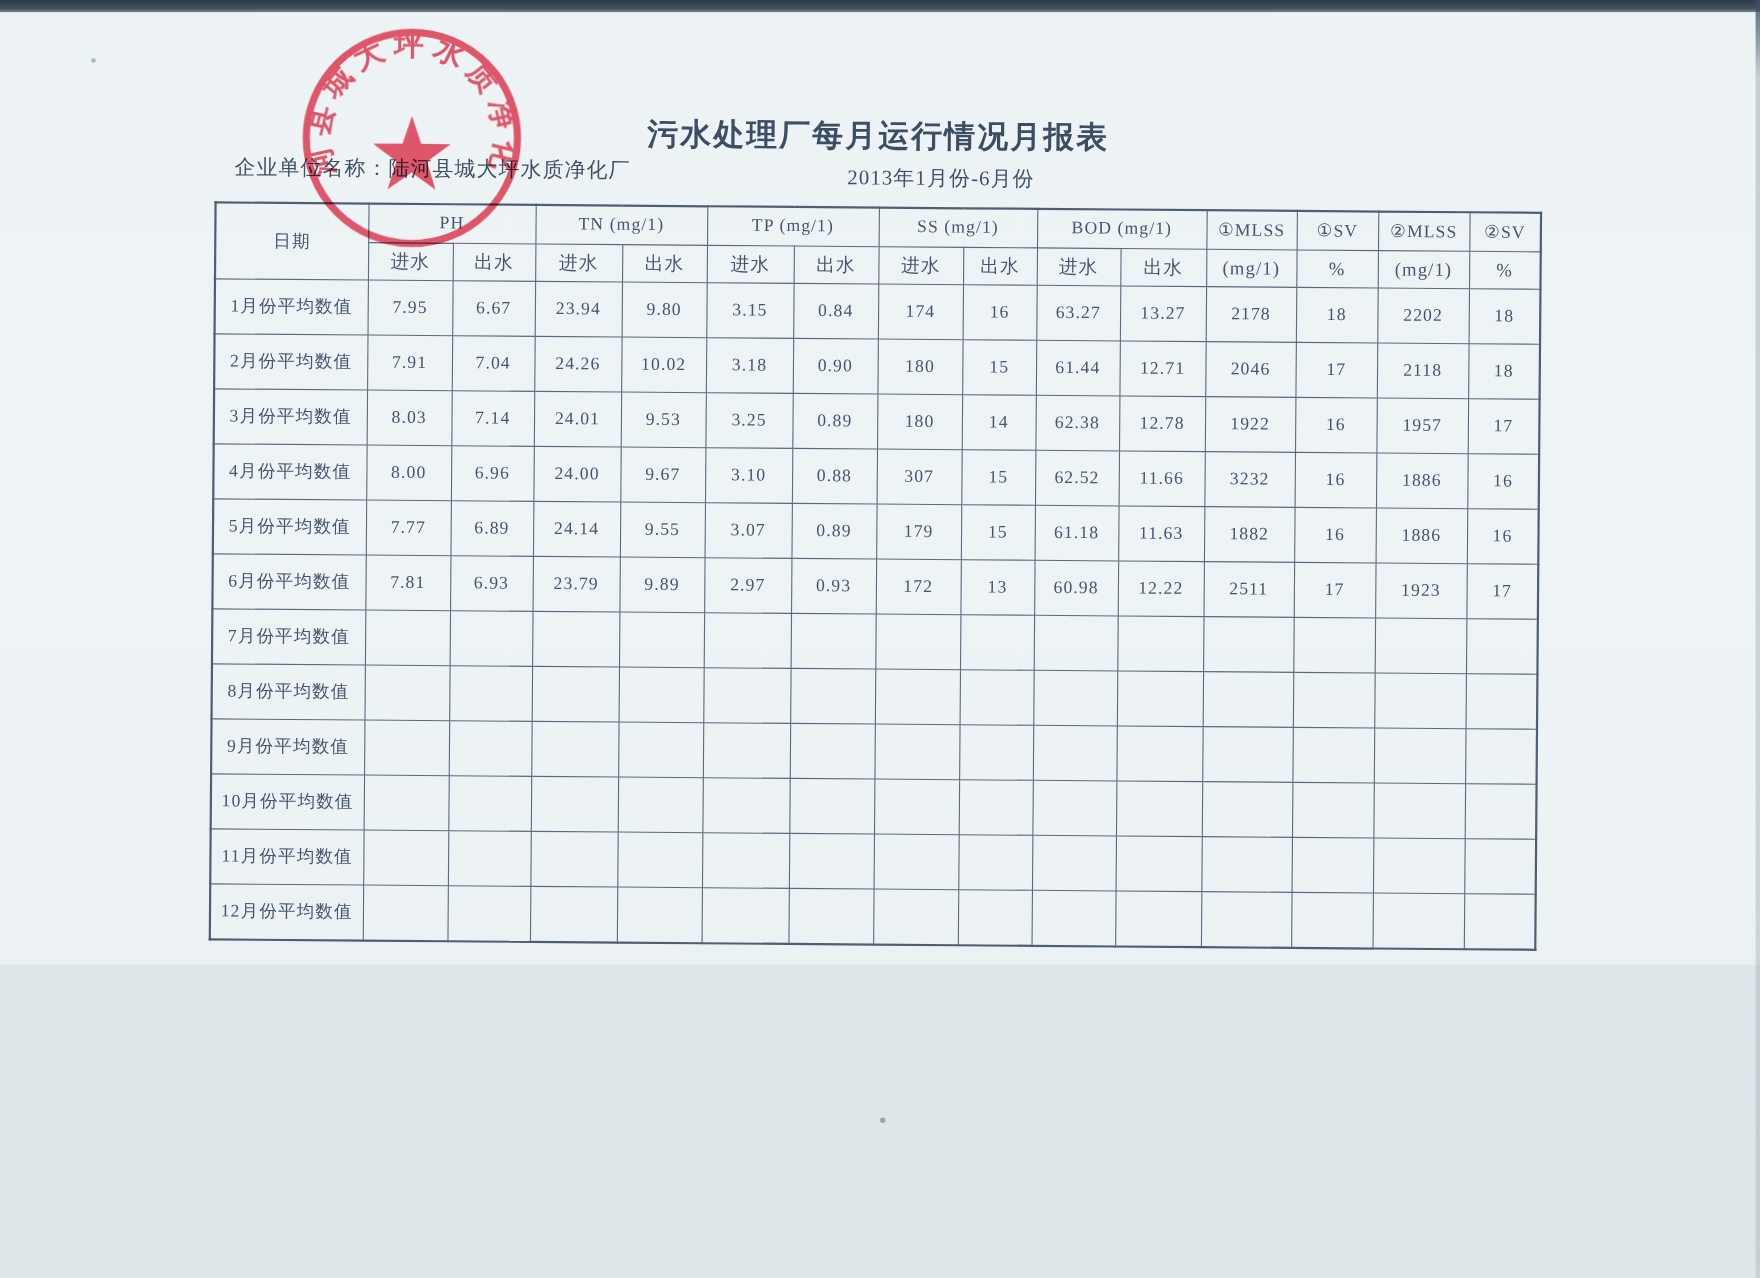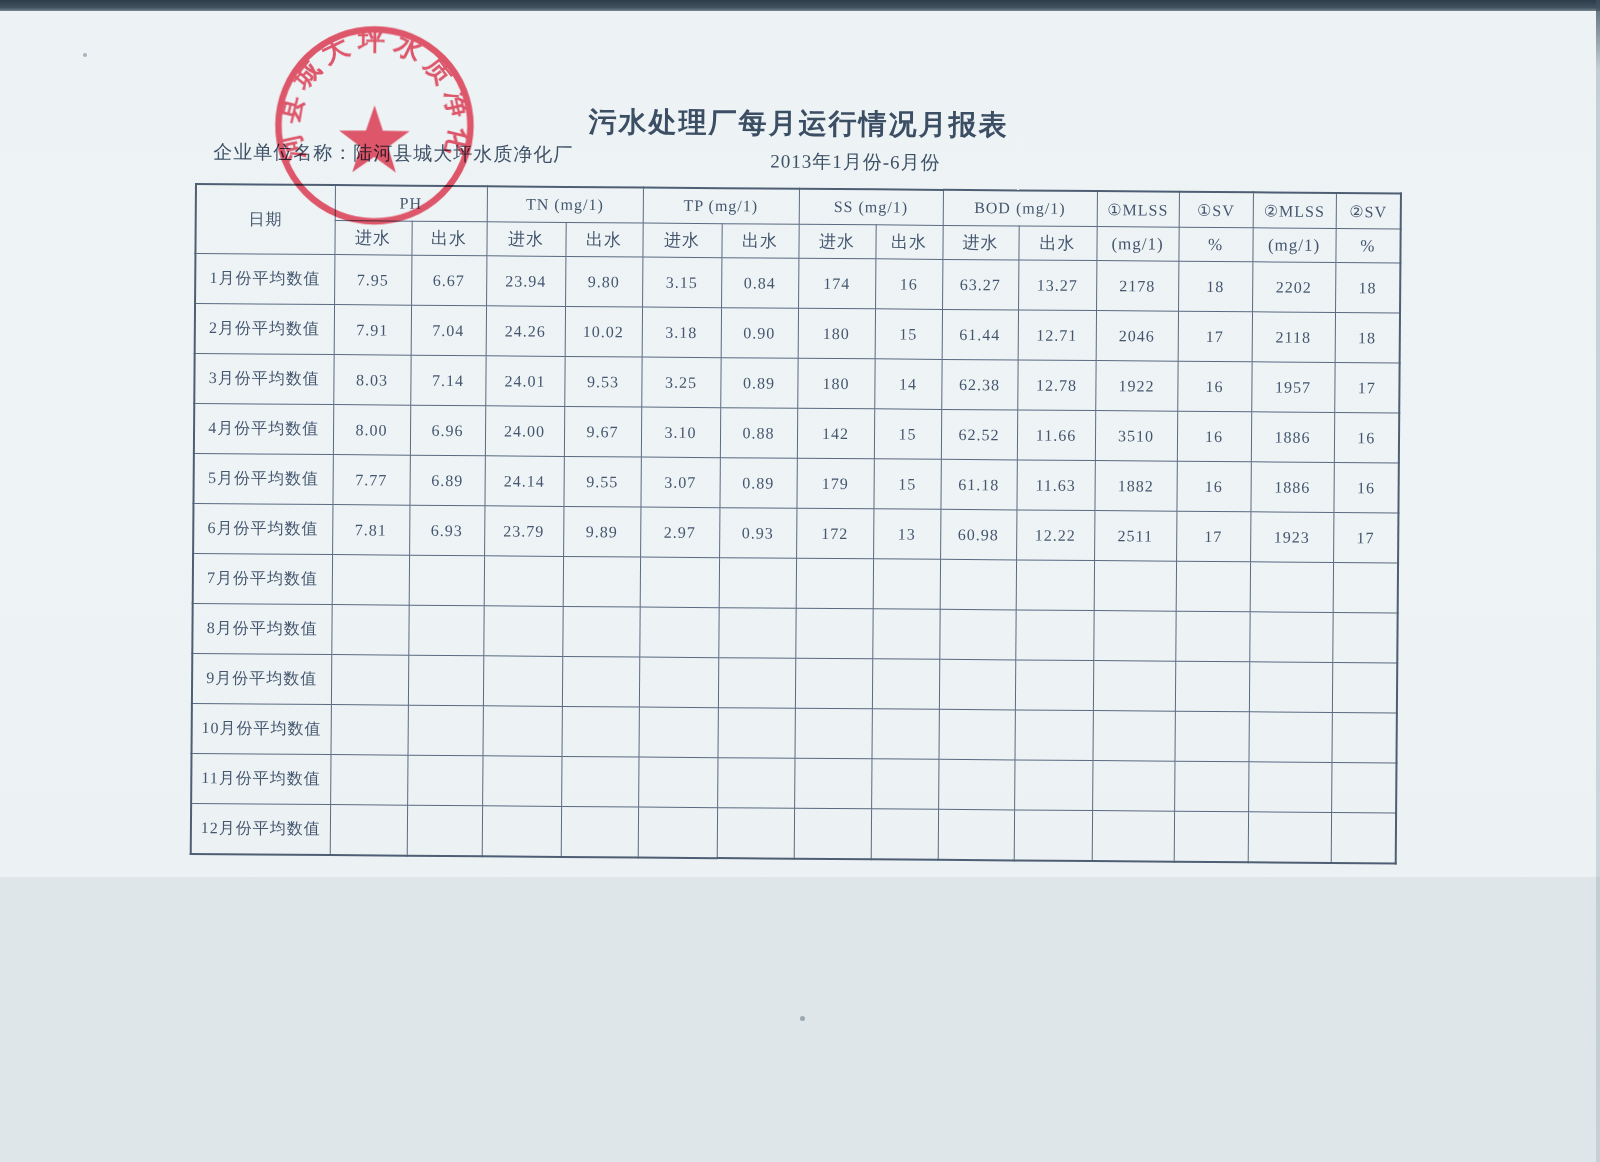--- a/index.html
+++ b/index.html
@@ -182,25 +182,25 @@
             <td>17</td>
           </tr>
           <tr>
             <th class="row-label">4月份平均数值</th>
             <td>8.00</td>
             <td>6.96</td>
             <td>24.00</td>
             <td>9.67</td>
             <td>3.10</td>
             <td>0.88</td>
-            <td>142</td>
+            <td>307</td>
             <td>15</td>
             <td>62.52</td>
             <td>11.66</td>
-            <td>3510</td>
+            <td>3232</td>
             <td>16</td>
             <td>1886</td>
             <td>16</td>
           </tr>
           <tr>
             <th class="row-label">5月份平均数值</th>
             <td>7.77</td>
             <td>6.89</td>
             <td>24.14</td>
             <td>9.55</td>

